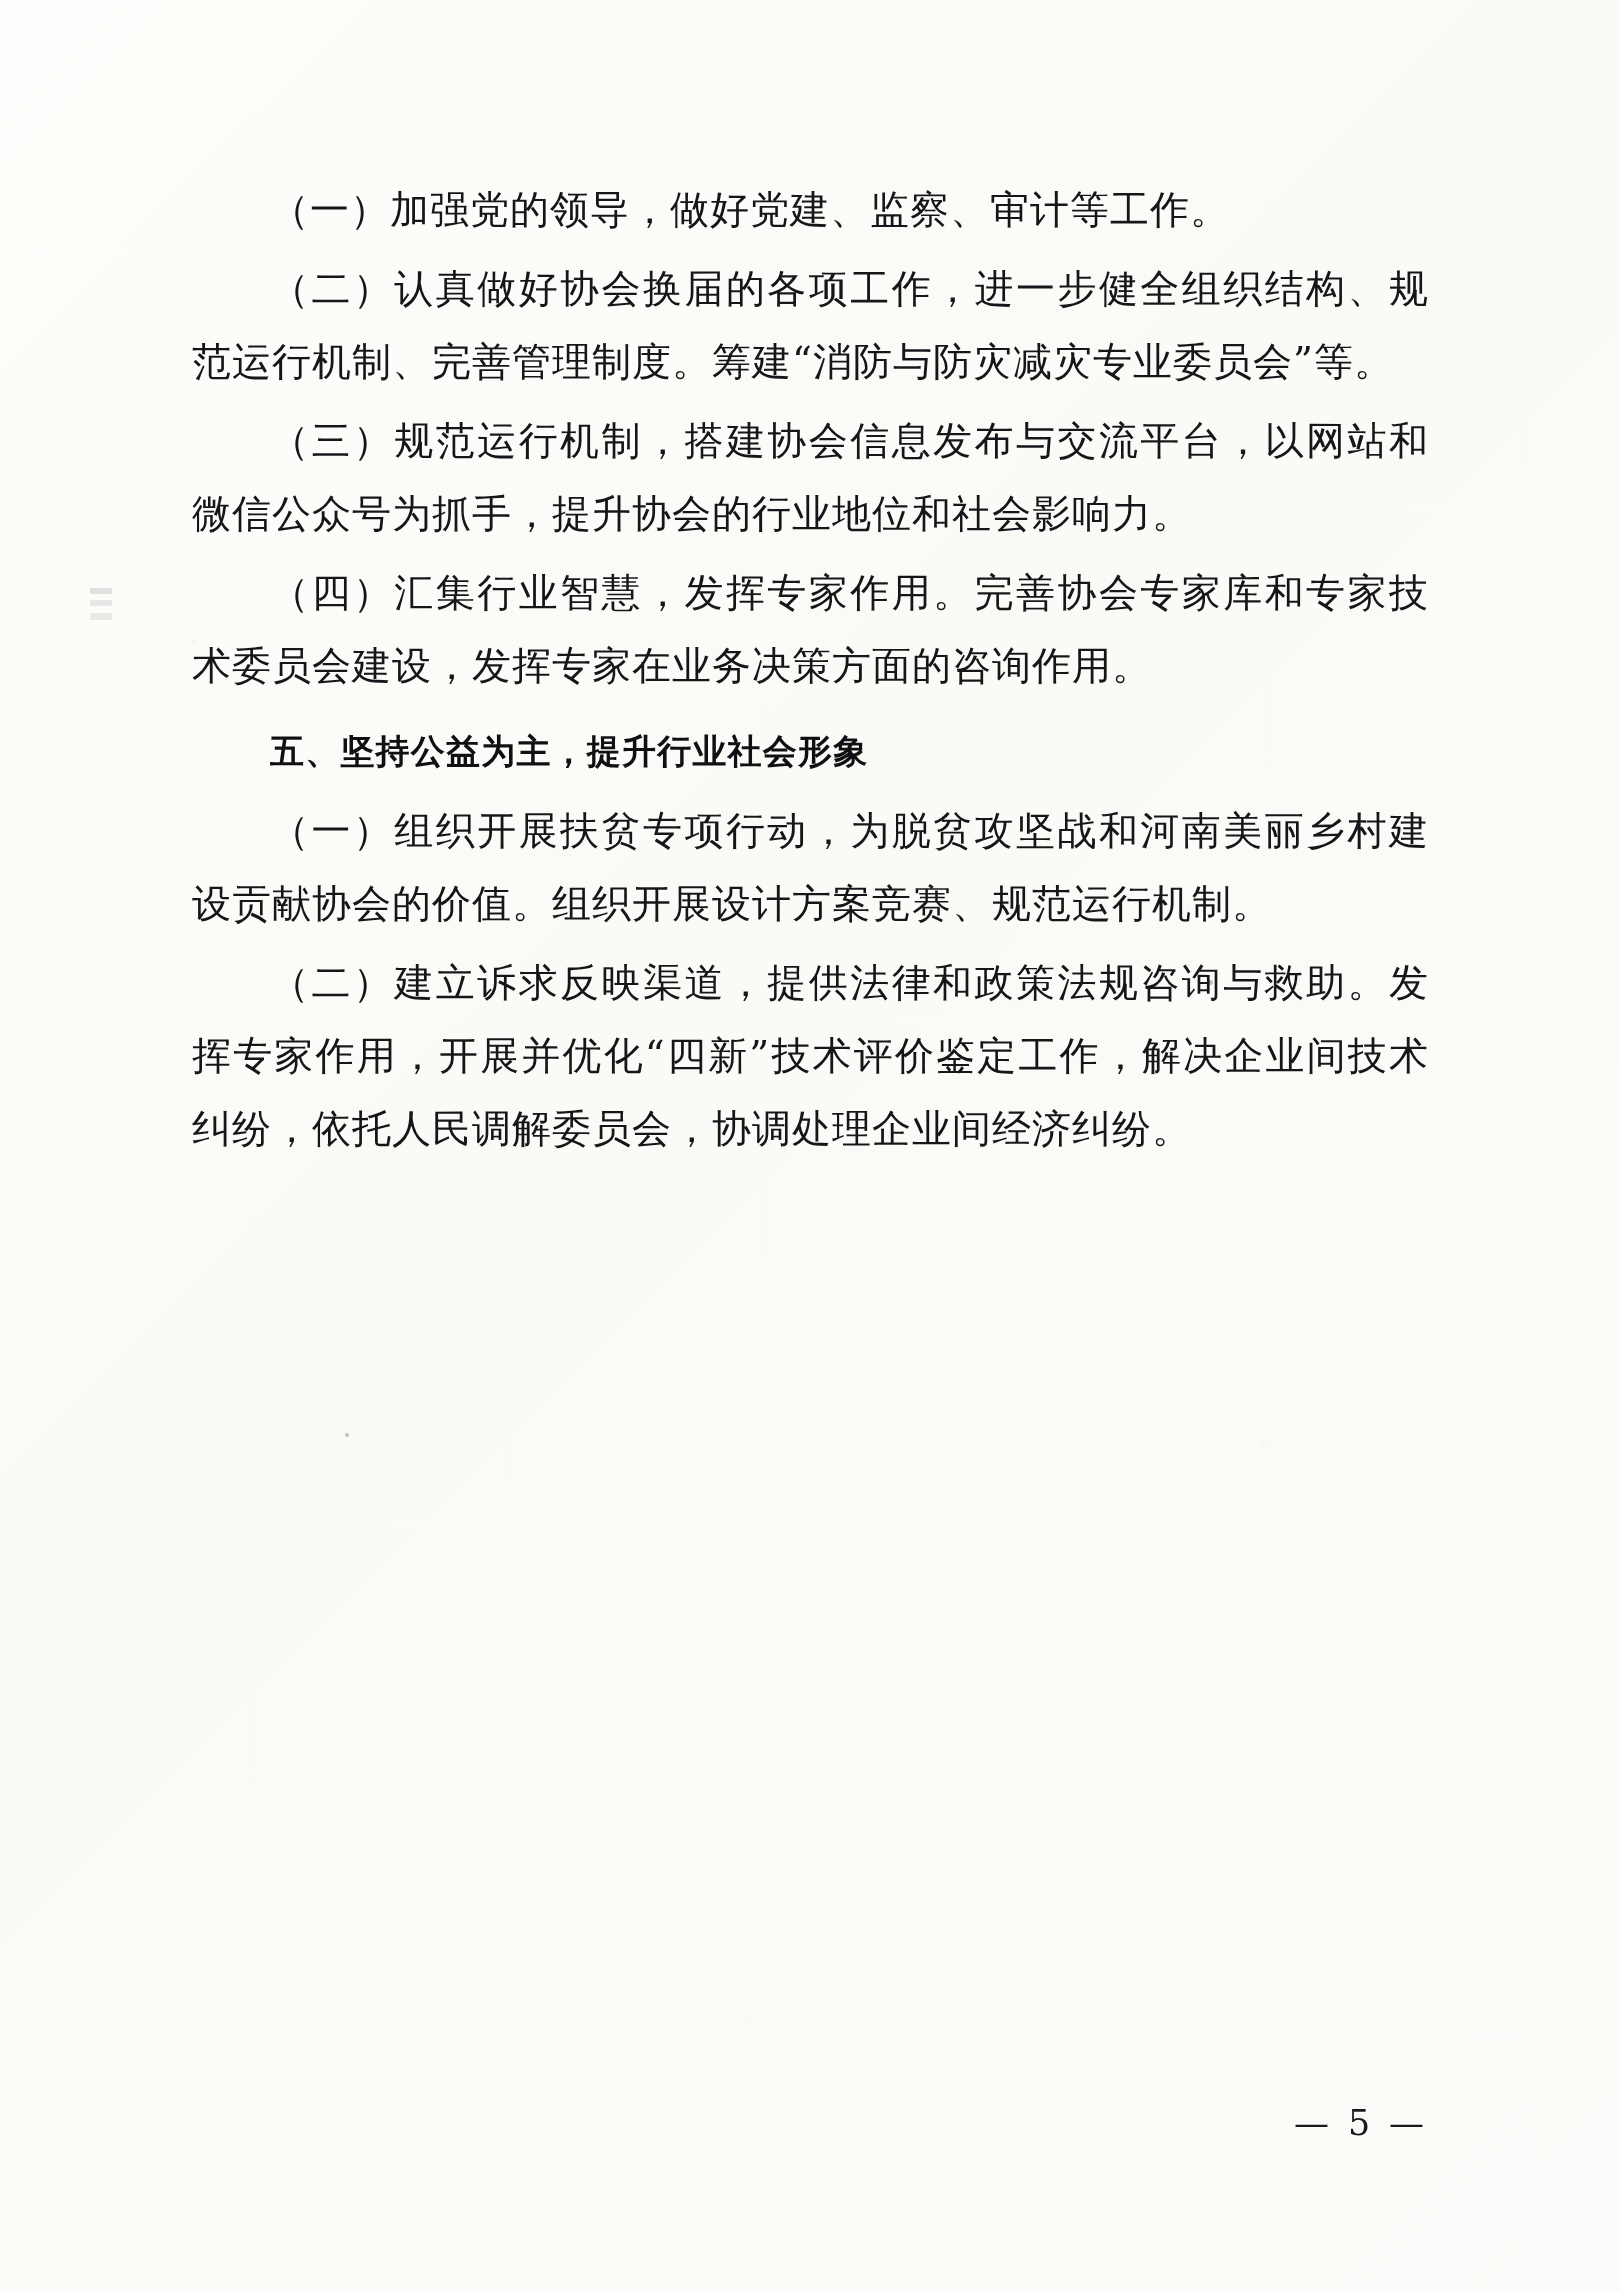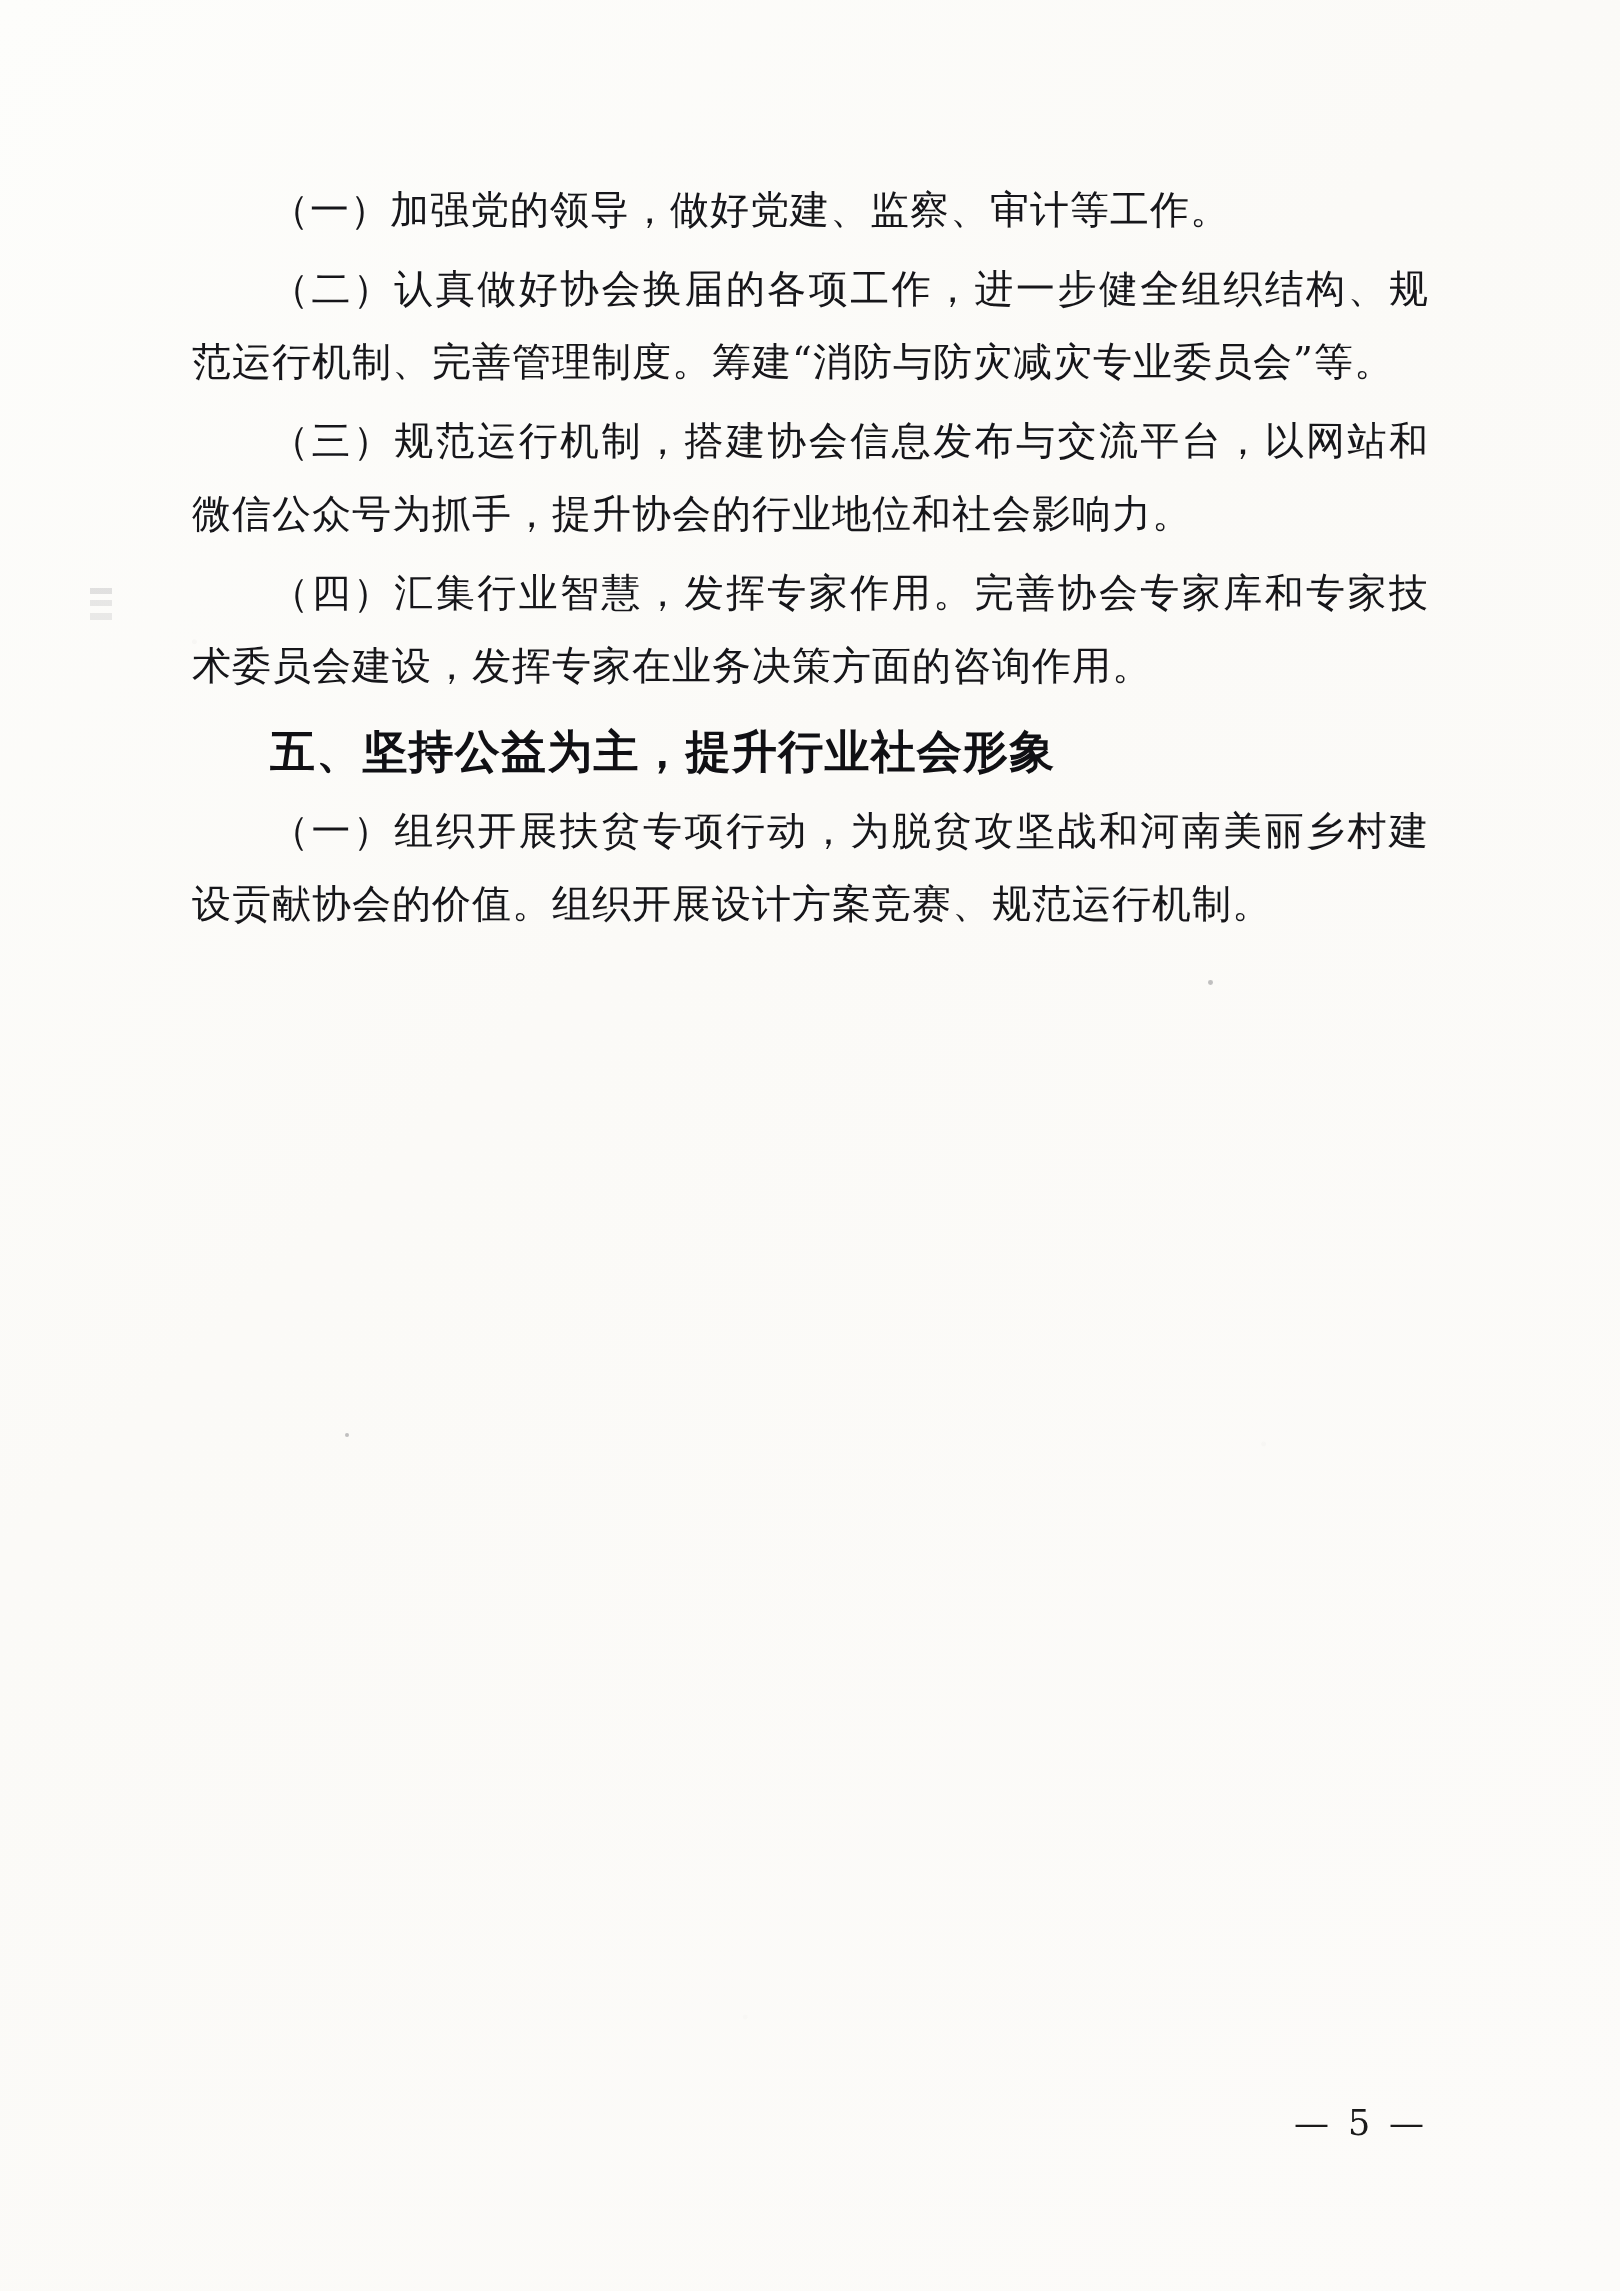--- a/index.html
+++ b/index.html
@@ -43,21 +43,21 @@
     line-height: 73px;
     letter-spacing: 1px;
     text-align: justify;
     text-justify: inter-ideograph;
     text-indent: 78px;
     color: #16161a;
     font-family: "DejaVu Serif", "Liberation Serif", serif;
   }
   p.heading {
     margin: 13.7px 0 5.9px 0;
-    font-size: 45px;
+    font-size: 34px;
     line-height: 73px;
     letter-spacing: 1.2px;
     text-indent: 78px;
     font-weight: bold;
     color: #101014;
   }
   .page-number {
     position: absolute;
     right: 192px;
     bottom: 149px;
@@ -93,17 +93,18 @@
   <div class="speck" style="left:1208px; top:980px; width:4.9px; height:4.9px;"></div>
   <div class="speck" style="left:345px; top:1433px; width:3.9px; height:3.9px;"></div>
 
   <div class="content">
     <p class="para">（一）加强党的领导，做好党建、监察、审计等工作。</p>
     <p class="para">（二）认真做好协会换届的各项工作，进一步健全组织结构、规范运行机制、完善管理制度。筹建“消防与防灾减灾专业委员会”等。</p>
     <p class="para">（三）规范运行机制，搭建协会信息发布与交流平台，以网站和微信公众号为抓手，提升协会的行业地位和社会影响力。</p>
     <p class="para">（四）汇集行业智慧，发挥专家作用。完善协会专家库和专家技术委员会建设，发挥专家在业务决策方面的咨询作用。</p>
     <p class="heading">五、坚持公益为主，提升行业社会形象</p>
     <p class="para">（一）组织开展扶贫专项行动，为脱贫攻坚战和河南美丽乡村建设贡献协会的价值。组织开展设计方案竞赛、规范运行机制。</p>
+    <p class="para">（二）建立诉求反映渠道，提供法律和政策法规咨询与救助。发挥专家作用，开展并优化“四新”技术评价鉴定工作，解决企业间技术纠纷，依托人民调解委员会，协调处理企业间经济纠纷。</p>
   </div>
 
   <div class="page-number">— 5 —</div>
 </div>
 
 
 </body></html>

